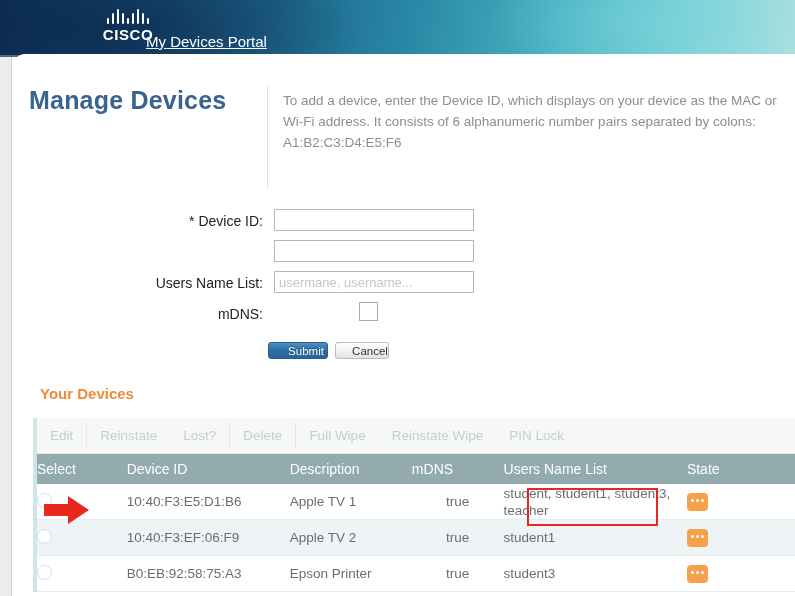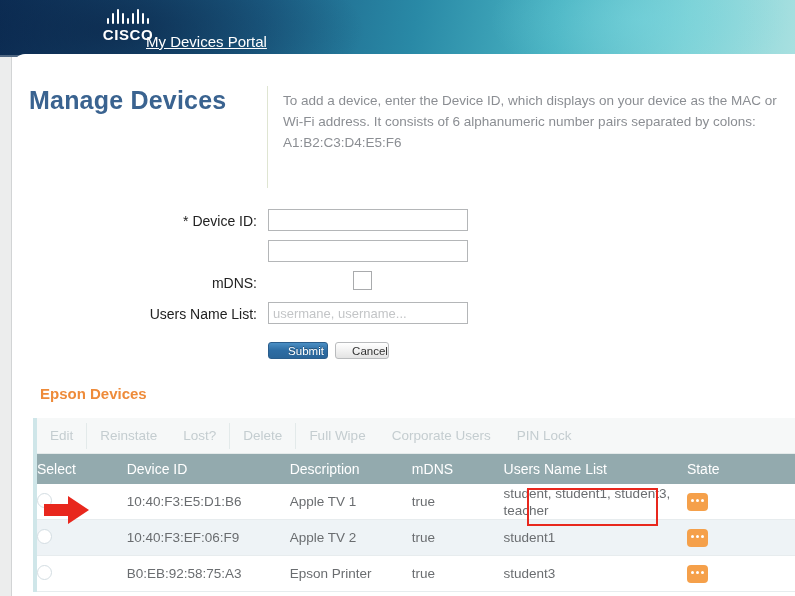--- a/index.html
+++ b/index.html
@@ -125,20 +125,21 @@
 
   
   .form {
     position: absolute;
     left: 0; top: 155px;
     width: 782px;
   }
   .form-row {
     position: relative;
     height: 31px;
+    margin-left: 6px;
   }
   .form-label {
     position: absolute;
     left: 0; top: 4px;
     width: 244px;
     text-align: right;
     font-size: 14px;
     color: #222222;
   }
   .form-input {
@@ -267,21 +268,21 @@
   .th-select { padding-left: 40px; }
   .th-deviceid { padding-left: 18px; }
   .th-desc { padding-left: 12px; }
   .th-mdns { padding-left: 8px; margin-top: 28px; }
   .th-users { padding-left: 12px; }
   .th-state { padding-left: 28px; }
 
   .td-select { padding-left: 40px; }
   .td-deviceid { padding-left: 18px; }
   .td-desc { padding-left: 12px; }
-  .td-mdns { padding-left: 12px; }
+  .td-mdns { padding-left: 12px; text-align: center; }
   .td-users { padding-left: 12px; }
   .td-state { padding-left: 28px; }
 
   .radio {
     width: 13px; height: 13px;
     border-radius: 50%;
     border: 1px solid #d3dde2;
     background: #ffffff;
     display: inline-block;
     cursor: pointer;
@@ -356,49 +357,49 @@
     <div class="form-row">
       <div class="form-label">* Device ID:</div>
       <input class="form-input" type="text" value="" style="">
     </div>
 
     <div class="form-row">
       <input class="form-input" type="text" value="" style="">
     </div>
 
     <div class="form-row">
+      <div class="form-label">Users Name List:</div>
+      <input class="form-input" type="text" placeholder="usermane, username..." style="">
+    </div>
+
+    <div class="form-row">
       <div class="form-label">mDNS:</div>
       <div class="form-check"></div>
-    </div>
-
-    <div class="form-row">
-      <div class="form-label">Users Name List:</div>
-      <input class="form-input" type="text" placeholder="usermane, username..." style="">
     </div>
   </div>
 
   <div class="btn-row">
     <div class="btn btn-submit">Submit</div>
     <div class="btn btn-cancel">Cancel</div>
   </div>
 
-  <div class="section-title">Epson Devices</div>
+  <div class="section-title">Your Devices</div>
 
   <div class="table-wrap">
 
     <div class="toolbar">
       <div class="tb-btn">Edit</div>
       <div class="tb-sep"></div>
       <div class="tb-btn">Reinstate</div>
       <div class="tb-btn">Lost?</div>
       <div class="tb-sep"></div>
       <div class="tb-btn">Delete</div>
       <div class="tb-sep"></div>
       <div class="tb-btn">Full Wipe</div>
-      <div class="tb-btn">Corporate Users</div>
+      <div class="tb-btn">Reinstate Wipe</div>
       <div class="tb-btn">PIN Lock</div>
     </div>
 
     <table class="devices">
       <colgroup>
         <col class="c-select">
           <col class="c-deviceid">
           <col class="c-desc">
         <col class="c-mdns">
           <col class="c-users">

